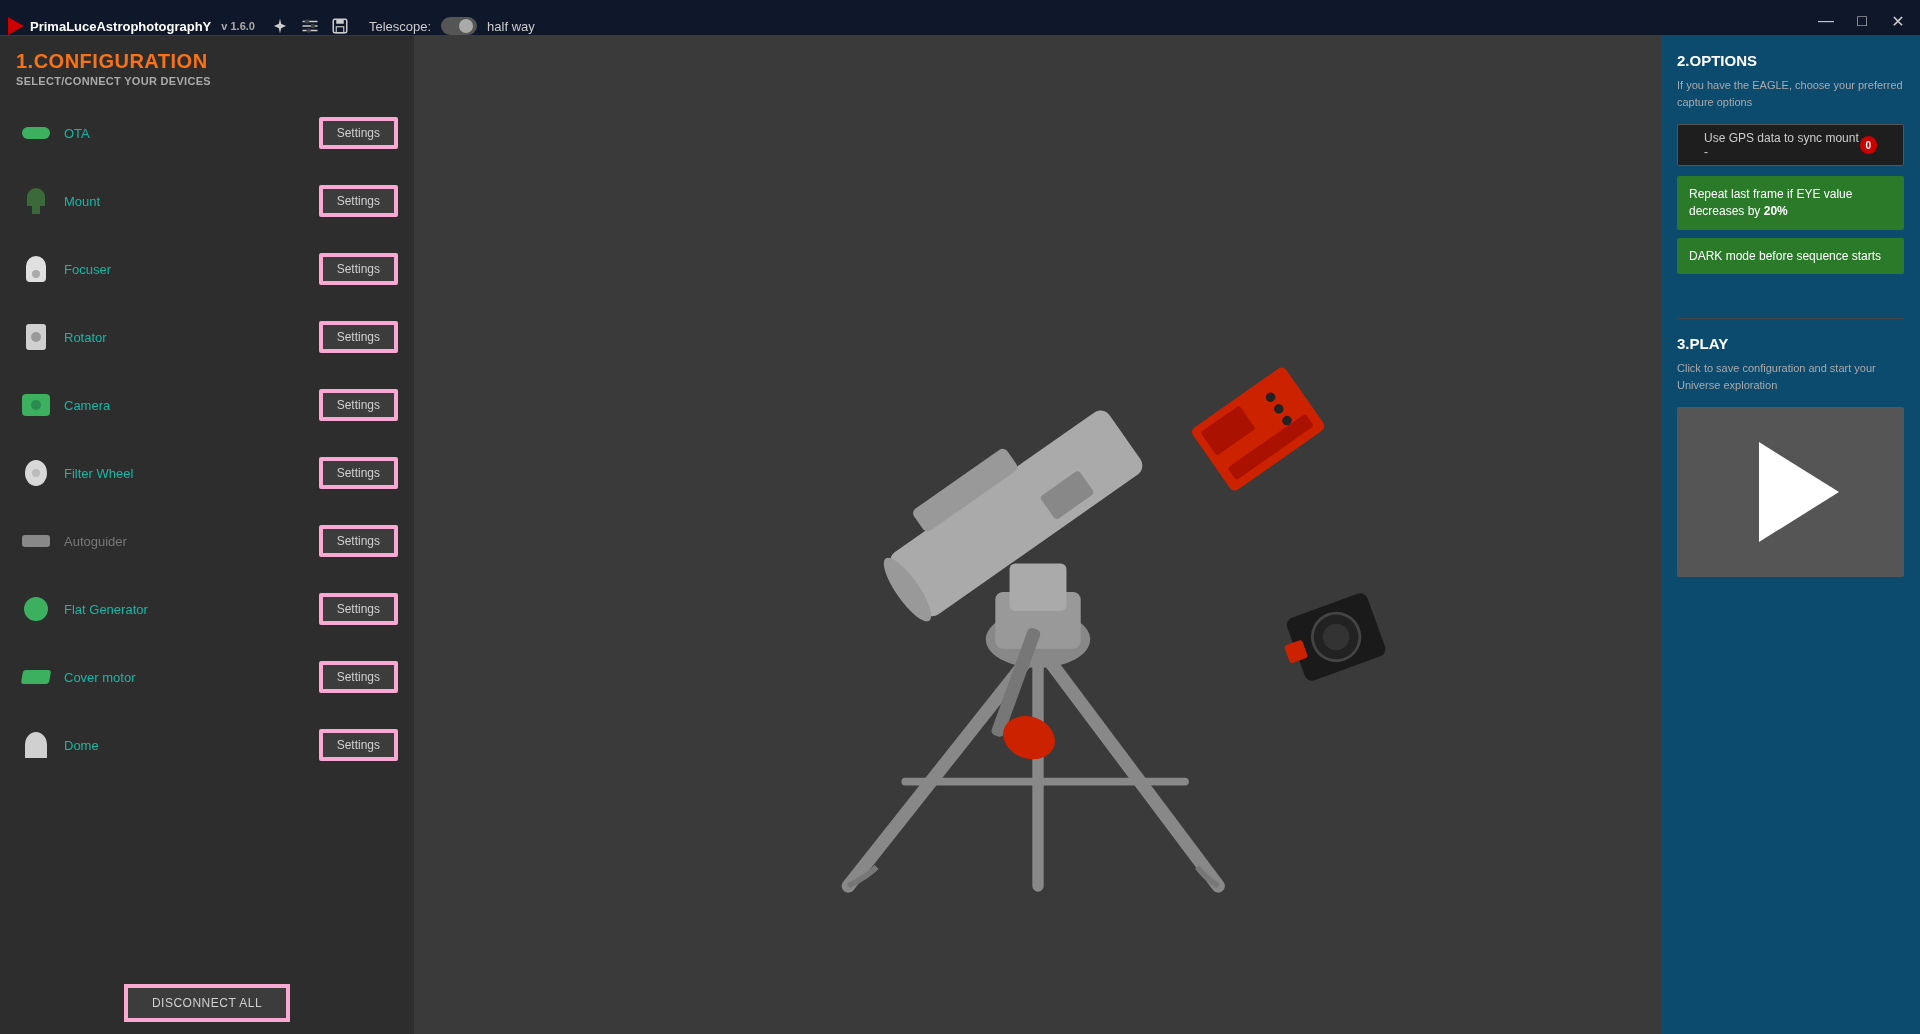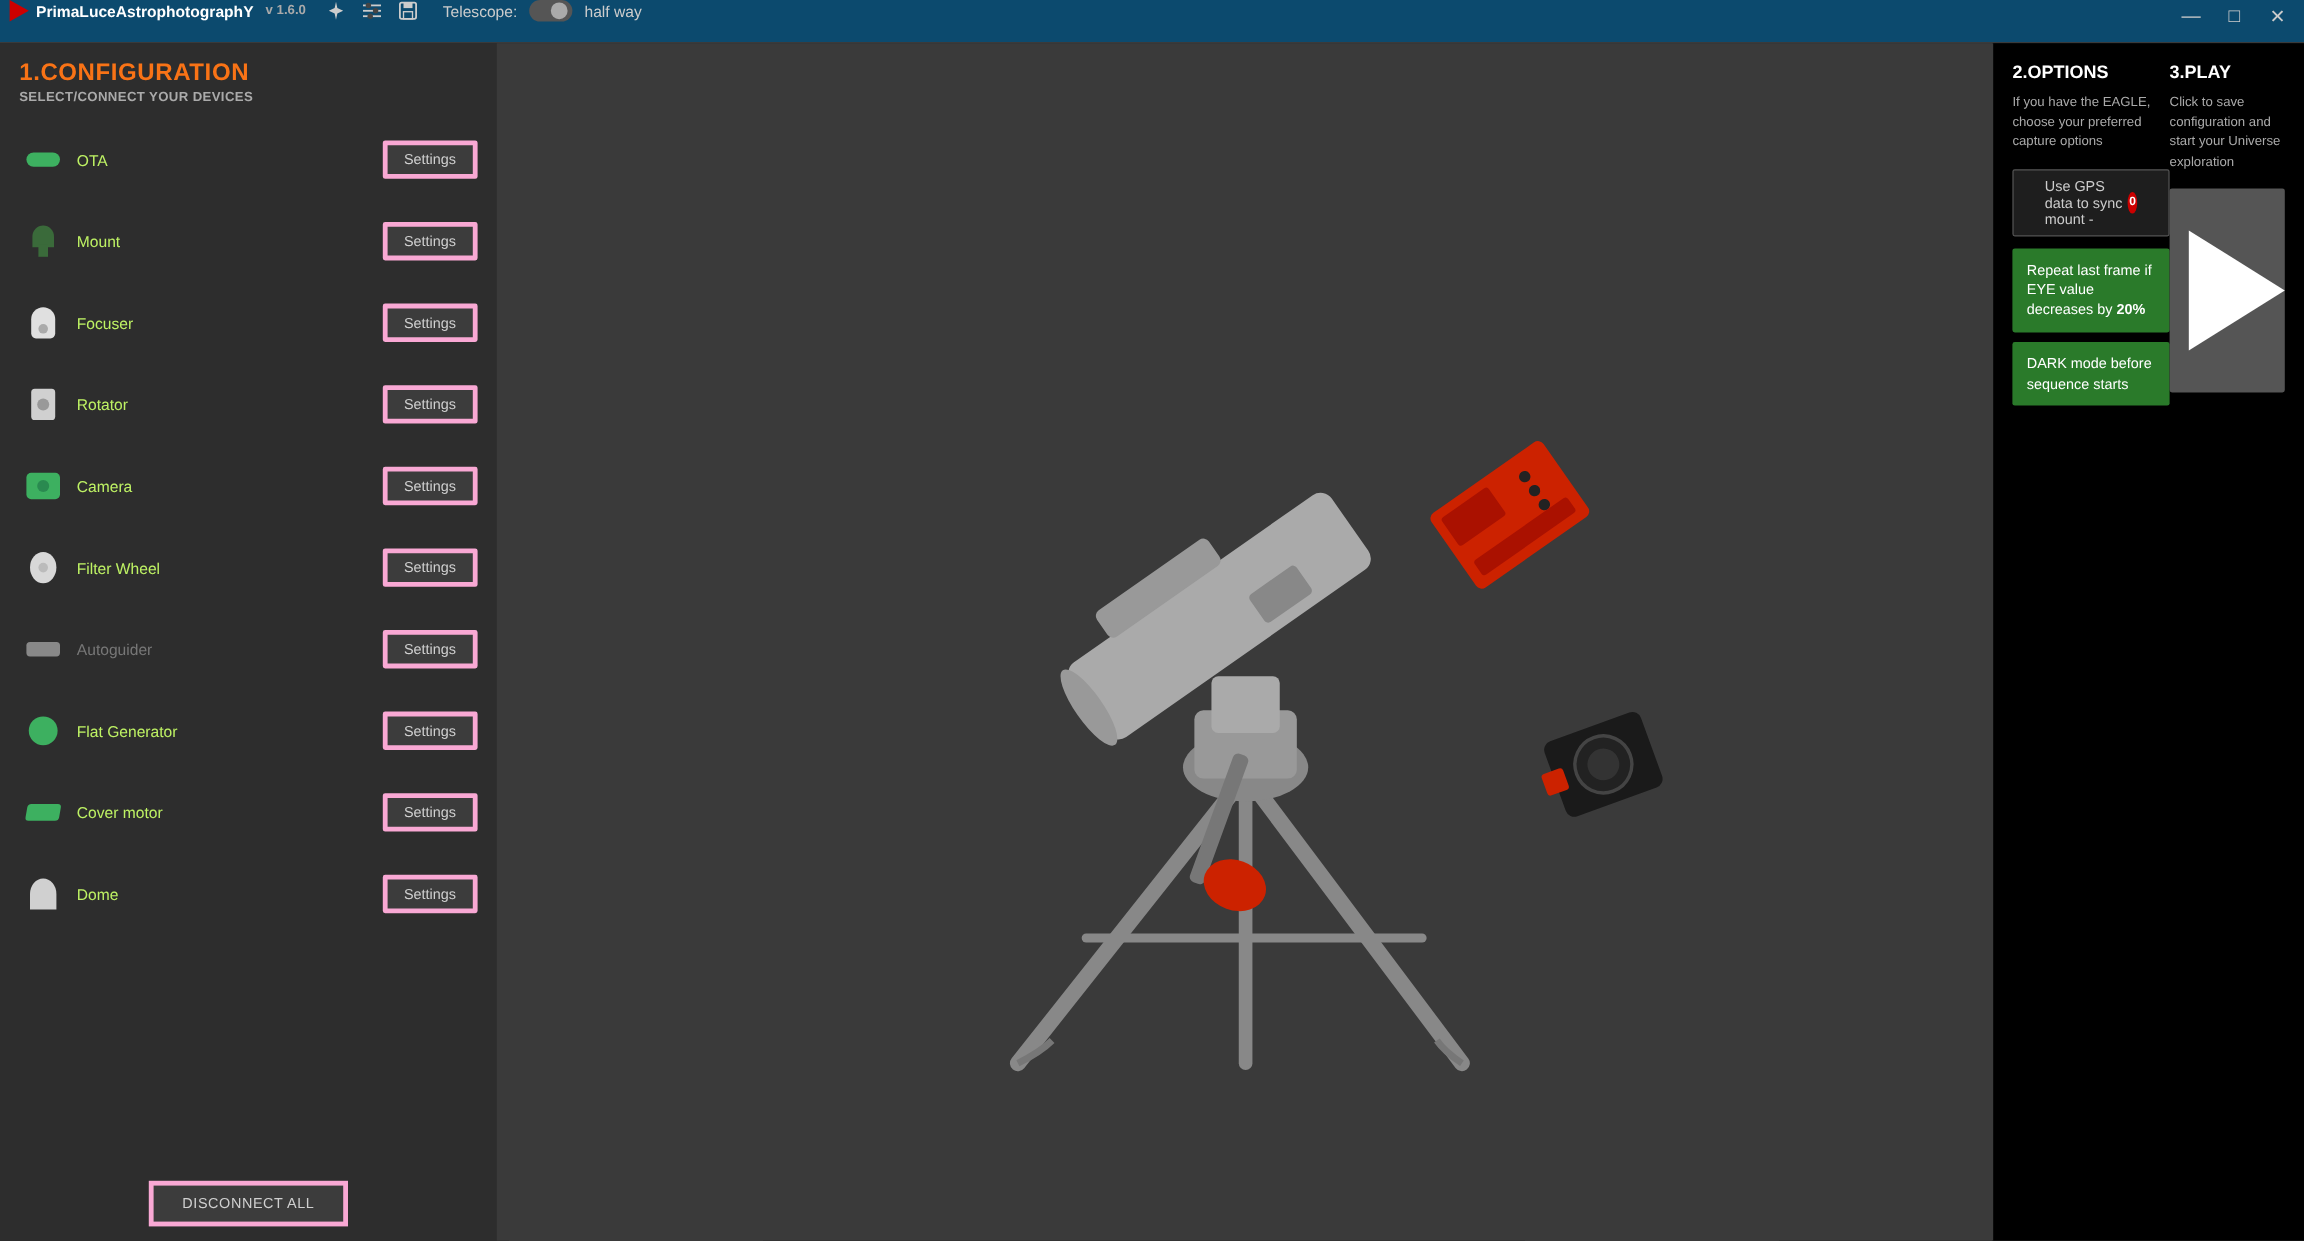--- a/index.html
+++ b/index.html
@@ -9,22 +9,22 @@
       background: #2b2b2b;
       color: #e0e0e0;
       font-family: 'Segoe UI', Arial, sans-serif;
       font-size: 13px;
       overflow: hidden;
     }
 
     
     #title-bar {
       display: flex;
-      align-items: flex-start;
-      background: #0c4a6e;
+      align-items: flex-end;
+      background: #0f172a;
       height: 36px;
       padding: 0 8px;
       border-bottom: 1px solid #3a3a3a;
     }
     #title-bar .brand {
       display: flex;
       align-items: center;
       gap: 6px;
       font-size: 13px;
       font-weight: bold;
@@ -143,21 +143,21 @@
     }
     .device-icon {
       width: 40px;
       display: flex;
       align-items: center;
       justify-content: center;
     }
     .device-name {
       flex: 1;
       font-size: 13px;
-      color: #bef264;
+      color: #14b8a6;
       padding-left: 8px;
     }
     .device-name.inactive { color: #777; }
     .device-settings-btn {
       background: #3c3c3c;
       border: 4px solid #f9a8d4;
       color: #d0d0d0;
       padding: 5px 14px;
       font-size: 12px;
       cursor: pointer;
@@ -182,24 +182,24 @@
       background: #3a3a3a;
       display: flex;
       align-items: center;
       justify-content: center;
       overflow: hidden;
     }
 
     
     #right-panel {
       width: 260px;
-      background: #000000;
+      background: #0c4a6e;
       border-left: 1px solid #3a3a3a;
       display: flex;
-      flex-direction: row;
+      flex-direction: column;
       padding: 16px;
     }
     #right-panel h3 {
       font-size: 15px;
       font-weight: bold;
       color: #ffffff;
       margin-bottom: 8px;
     }
     #right-panel .section-desc {
       font-size: 11px;

